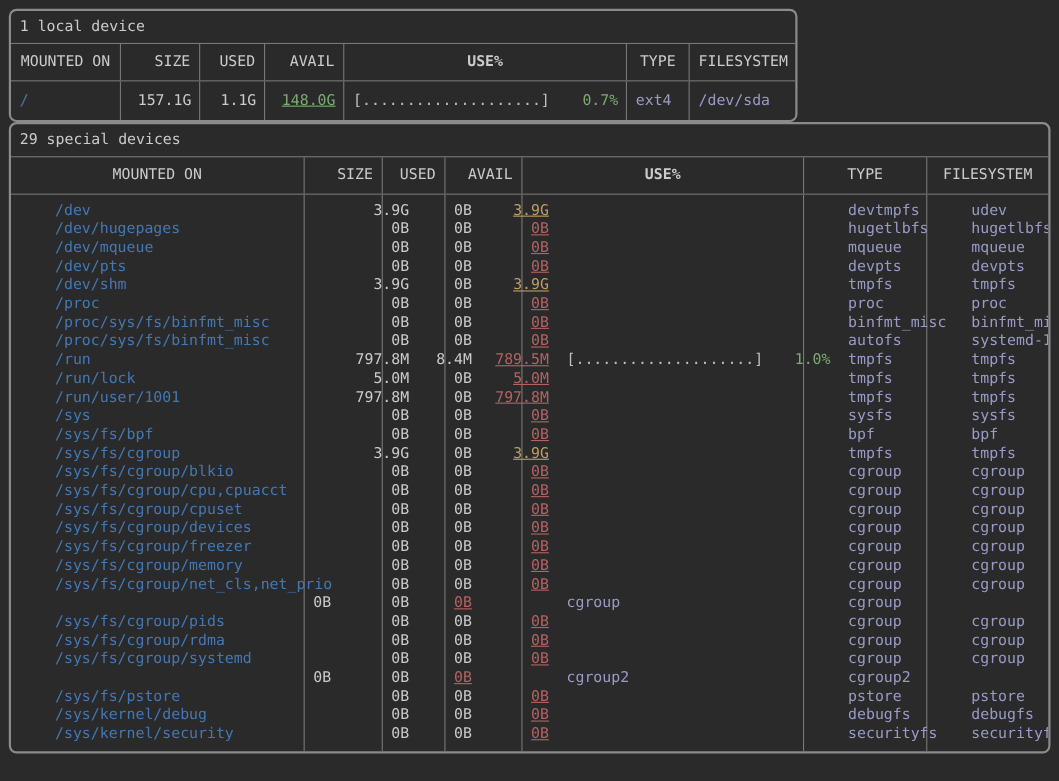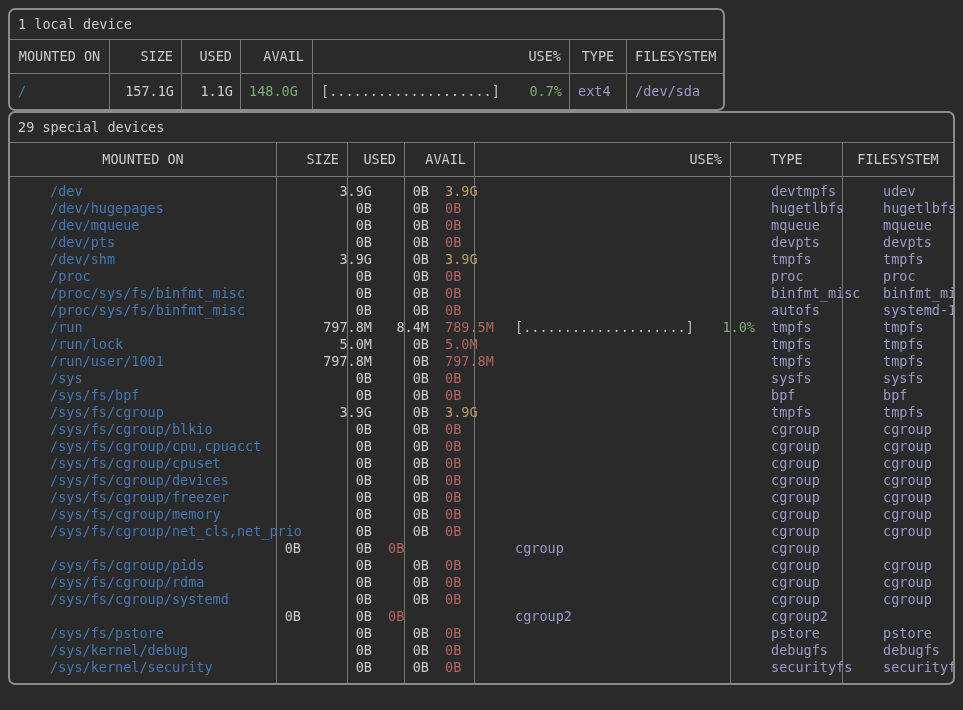--- a/index.html
+++ b/index.html
@@ -42,24 +42,24 @@
     background-size:1px 100%,1px 100%,1px 100%,1px 100%,1px 100%,1px 100%;
   }
   .t1 .body{
     background-image:linear-gradient(var(--line),var(--line)),linear-gradient(var(--line),var(--line)),linear-gradient(var(--line),var(--line)),linear-gradient(var(--line),var(--line)),linear-gradient(var(--line),var(--line)),linear-gradient(var(--line),var(--line));
     background-position:266px 0,337px 0,394px 0,464px 0,720px 0,832px 0;
     background-size:1px 100%,1px 100%,1px 100%,1px 100%,1px 100%,1px 100%;
     padding-left:32px;
   }
   .h-left{text-align:center;}
   .h-right{text-align:right;}
-  .h-center{text-align:right;}
+  .h-center{text-align:center;font-weight:bold;}
   .c-mounted{color:var(--blue);}
   .c-num{color:var(--text);text-align:right;}
-  .c-avail{}
+  .c-avail{text-align:right;text-decoration:underline;}
   .lv-high{color:var(--green);}
   .lv-mid{color:var(--yellow);}
   .lv-low{color:var(--red);}
   .c-type,.c-fs{color:var(--lavender);}
   .c-use{display:flex;justify-content:space-between;}
   .use-bar{color:var(--bar);}
   .use-pct{color:var(--green);}
 </style>
 </head>
 <body>

